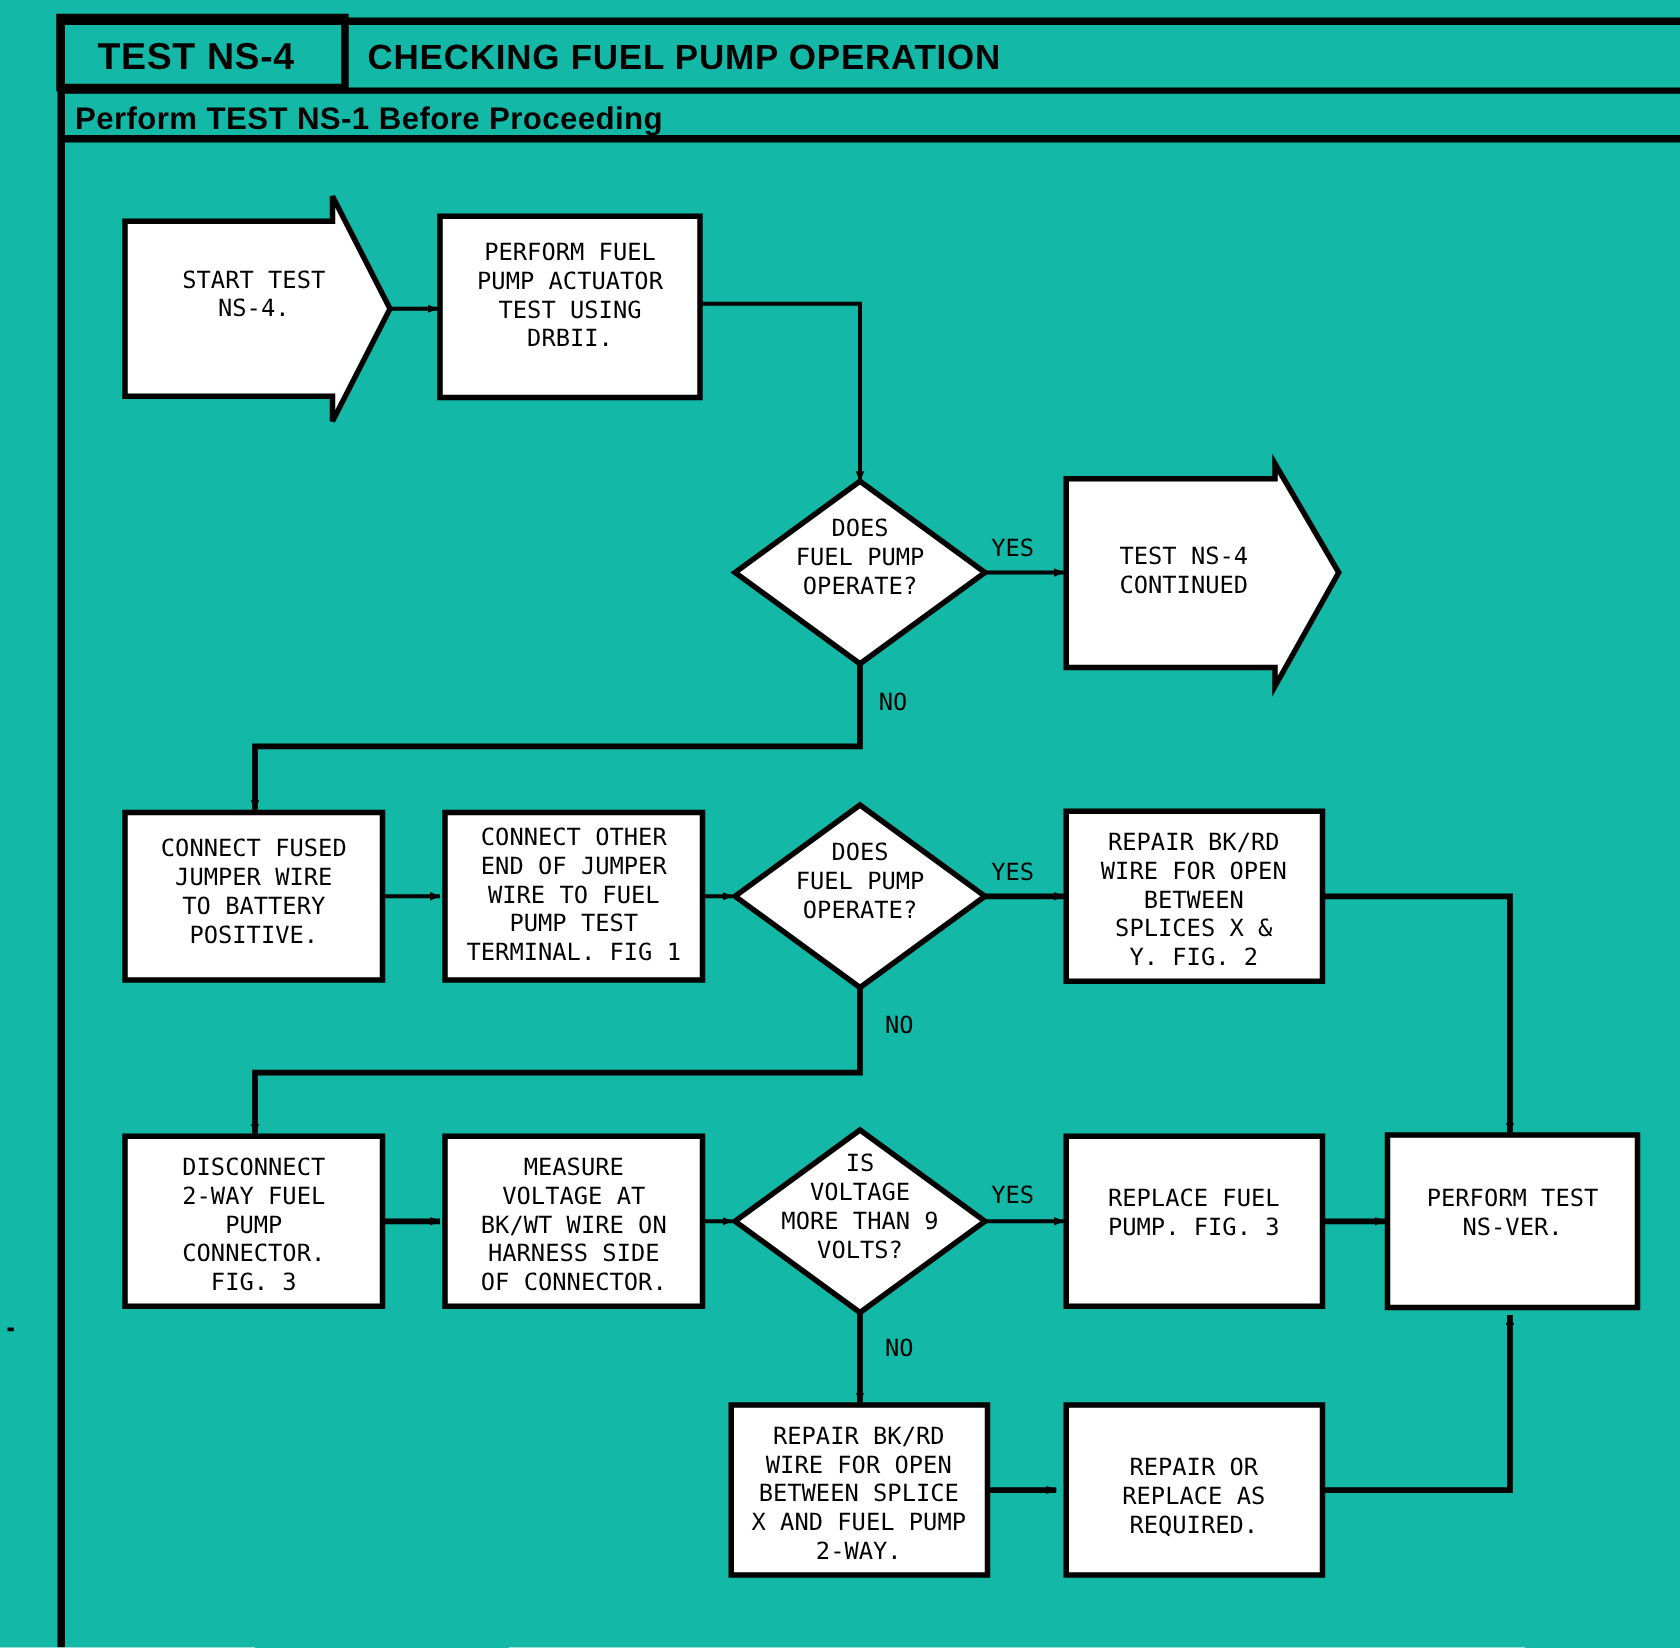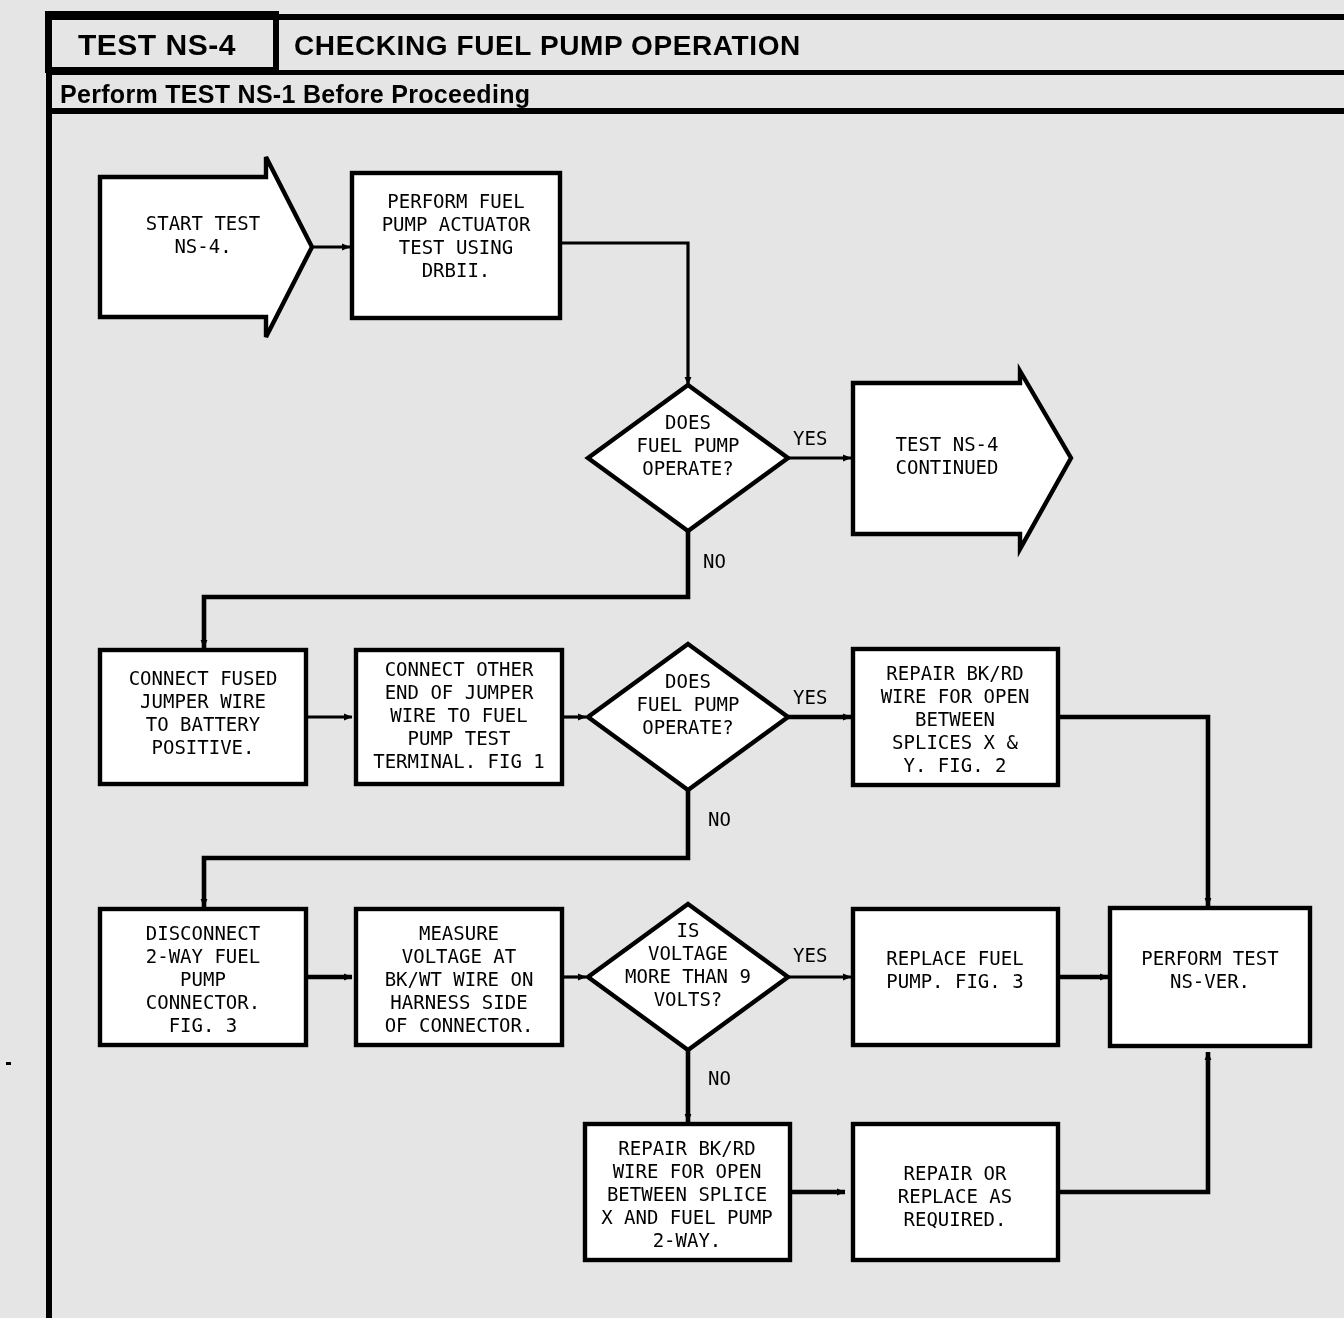--- a/index.html
+++ b/index.html
@@ -1,17 +1,17 @@
 <!DOCTYPE html>
 <html><head>
 <meta charset="utf-8">
 <style>
   html,body{margin:0;padding:0;background:#ffffff;}
   body{width:1344px;height:1318px;font-family:"Liberation Sans",sans-serif;}
-  #page{position:relative;width:1344px;height:1318px;background:#e5e5e5;overflow:hidden;}
+  #page{position:relative;width:1344px;height:1318px;background:#14b8a6;overflow:hidden;}
   #sheet{position:absolute;left:0;top:0;width:1344px;height:1318px;}
   .hdr-title{font-family:"Liberation Sans",sans-serif;font-weight:bold;}
   text{font-family:"DejaVu Sans Mono","Liberation Mono",monospace;}
 </style>
 </head>
 <body>
 
 <div id="page">
 
   <svg id="sheet" viewBox="0 0 1344 1318" xmlns="http://www.w3.org/2000/svg">

